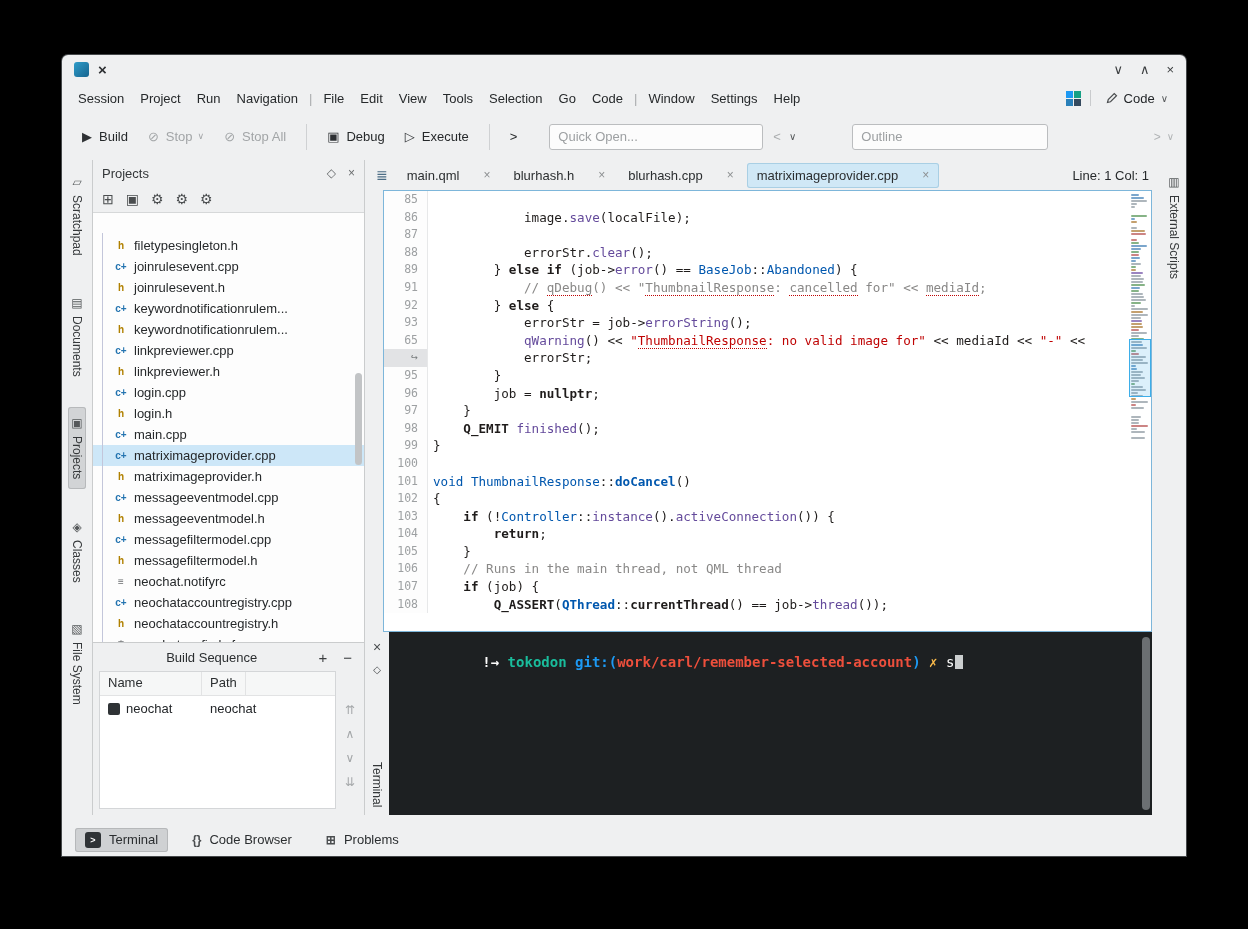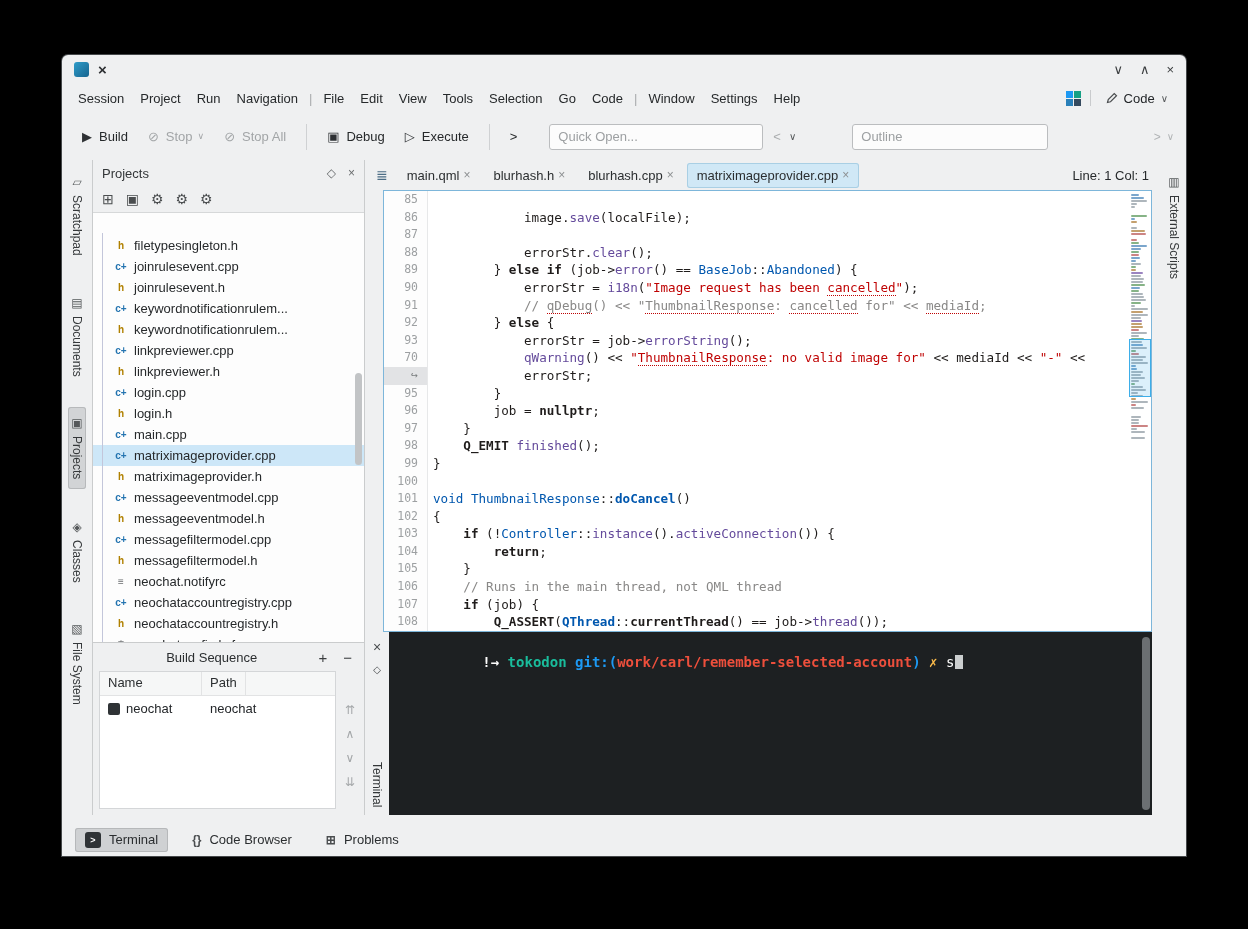--- a/index.html
+++ b/index.html
@@ -86,21 +86,21 @@
   .bs-cell{padding:0 8px;display:flex;align-items:center;gap:6px;box-sizing:border-box;}
   .bs-ico{width:12px;height:12px;background:#2f3336;border-radius:2px;flex:none;}
   .bs-btns{width:22px;flex:none;display:flex;flex-direction:column;gap:10px;align-items:center;
            padding-top:32px;color:#a4a7a9;font-size:12px;}
 
   
   .center{flex:1;display:flex;flex-direction:column;min-width:0;}
   .editor{height:472px;flex:none;display:flex;flex-direction:column;min-width:0;}
   .tabbar{height:30px;display:flex;align-items:center;padding:0 5px;gap:3px;flex:none;}
   .doclist-icon{padding:4px 6px;color:#4d6e86;font-size:14px;}
-  .tab{display:flex;align-items:center;gap:4px;padding:5px 10px;font-size:13px;color:#2b2e30;border-radius:3px;white-space:nowrap;}
+  .tab{display:flex;align-items:center;gap:24px;padding:5px 10px;font-size:13px;color:#2b2e30;border-radius:3px;white-space:nowrap;}
   .tab .x{color:#8d9092;font-size:12px;}
   .tab.active{background:#d0e8f6;box-shadow:inset 0 0 0 1px #a9cfe4;}
   .tabbar-status{margin-left:auto;padding:0 8px;color:#26292b;white-space:nowrap;}
 
   .edit-body{flex:1;display:flex;margin:0 10px 0 18px;border:1px solid #7db6da;background:#fff;min-height:0;overflow:hidden;}
   .code-scroll{flex:1;display:flex;flex-direction:column;min-width:0;overflow:hidden;}
   .code-row{display:flex;height:17.6px;flex:none;}
   .gut{width:44px;flex:none;text-align:right;padding-right:9px;box-sizing:border-box;
        font-family:"DejaVu Sans Mono",monospace;font-size:11.5px;line-height:17.6px;color:#9da0a2;
        border-right:1px solid #e7e8e9;background:#fdfdfd;}
@@ -428,37 +428,33 @@
               </div>
               <div class="code-row">
                 <span class="gut">88</span>
                 <span class="line"><span class="sg-p">            errorStr.</span><span class="sg-f">clear</span><span class="sg-p">();</span></span>
               </div>
               <div class="code-row">
                 <span class="gut">89</span>
                 <span class="line"><span class="sg-p">        } </span><span class="sg-k">else if</span><span class="sg-p"> (job-&gt;</span><span class="sg-f">error</span><span class="sg-p">() == </span><span class="sg-t">BaseJob</span><span class="sg-p">::</span><span class="sg-t">Abandoned</span><span class="sg-p">) {</span></span>
               </div>
               <div class="code-row">
-                <span class="gut">90</span>
-                <span class="line"><span class="sg-p">            errorStr = </span><span class="sg-f">i18n</span><span class="sg-p">(</span><span class="sg-s">"Image request has been </span><span class="sg-su">cancelled</span><span class="sg-s">"</span><span class="sg-p">);</span></span>
-              </div>
-              <div class="code-row">
                 <span class="gut">91</span>
                 <span class="line"><span class="sg-p">            </span><span class="sg-c">// </span><span class="sg-cu">qDebug</span><span class="sg-c">() &lt;&lt; "</span><span class="sg-cu">ThumbnailResponse</span><span class="sg-c">: </span><span class="sg-cu">cancelled</span><span class="sg-c"> for" &lt;&lt; </span><span class="sg-cu">mediaId</span><span class="sg-c">;</span></span>
               </div>
               <div class="code-row">
                 <span class="gut">92</span>
                 <span class="line"><span class="sg-p">        } </span><span class="sg-k">else</span><span class="sg-p"> {</span></span>
               </div>
               <div class="code-row">
                 <span class="gut">93</span>
                 <span class="line"><span class="sg-p">            errorStr = job-&gt;</span><span class="sg-f">errorString</span><span class="sg-p">();</span></span>
               </div>
               <div class="code-row">
-                <span class="gut">70</span>
+                <span class="gut">65</span>
                 <span class="line"><span class="sg-p">            </span><span class="sg-f">qWarning</span><span class="sg-p">() &lt;&lt; </span><span class="sg-s">"</span><span class="sg-su">ThumbnailResponse</span><span class="sg-s">: no valid image for"</span><span class="sg-p"> &lt;&lt; mediaId &lt;&lt; </span><span class="sg-s">"-"</span><span class="sg-p"> &lt;&lt;</span></span>
               </div>
               <div class="code-row">
                 <span class="gut wrapgut">↪</span>
                 <span class="line"><span class="sg-p">            errorStr;</span></span>
               </div>
               <div class="code-row">
                 <span class="gut">95</span>
                 <span class="line"><span class="sg-p">        }</span></span>
               </div>

